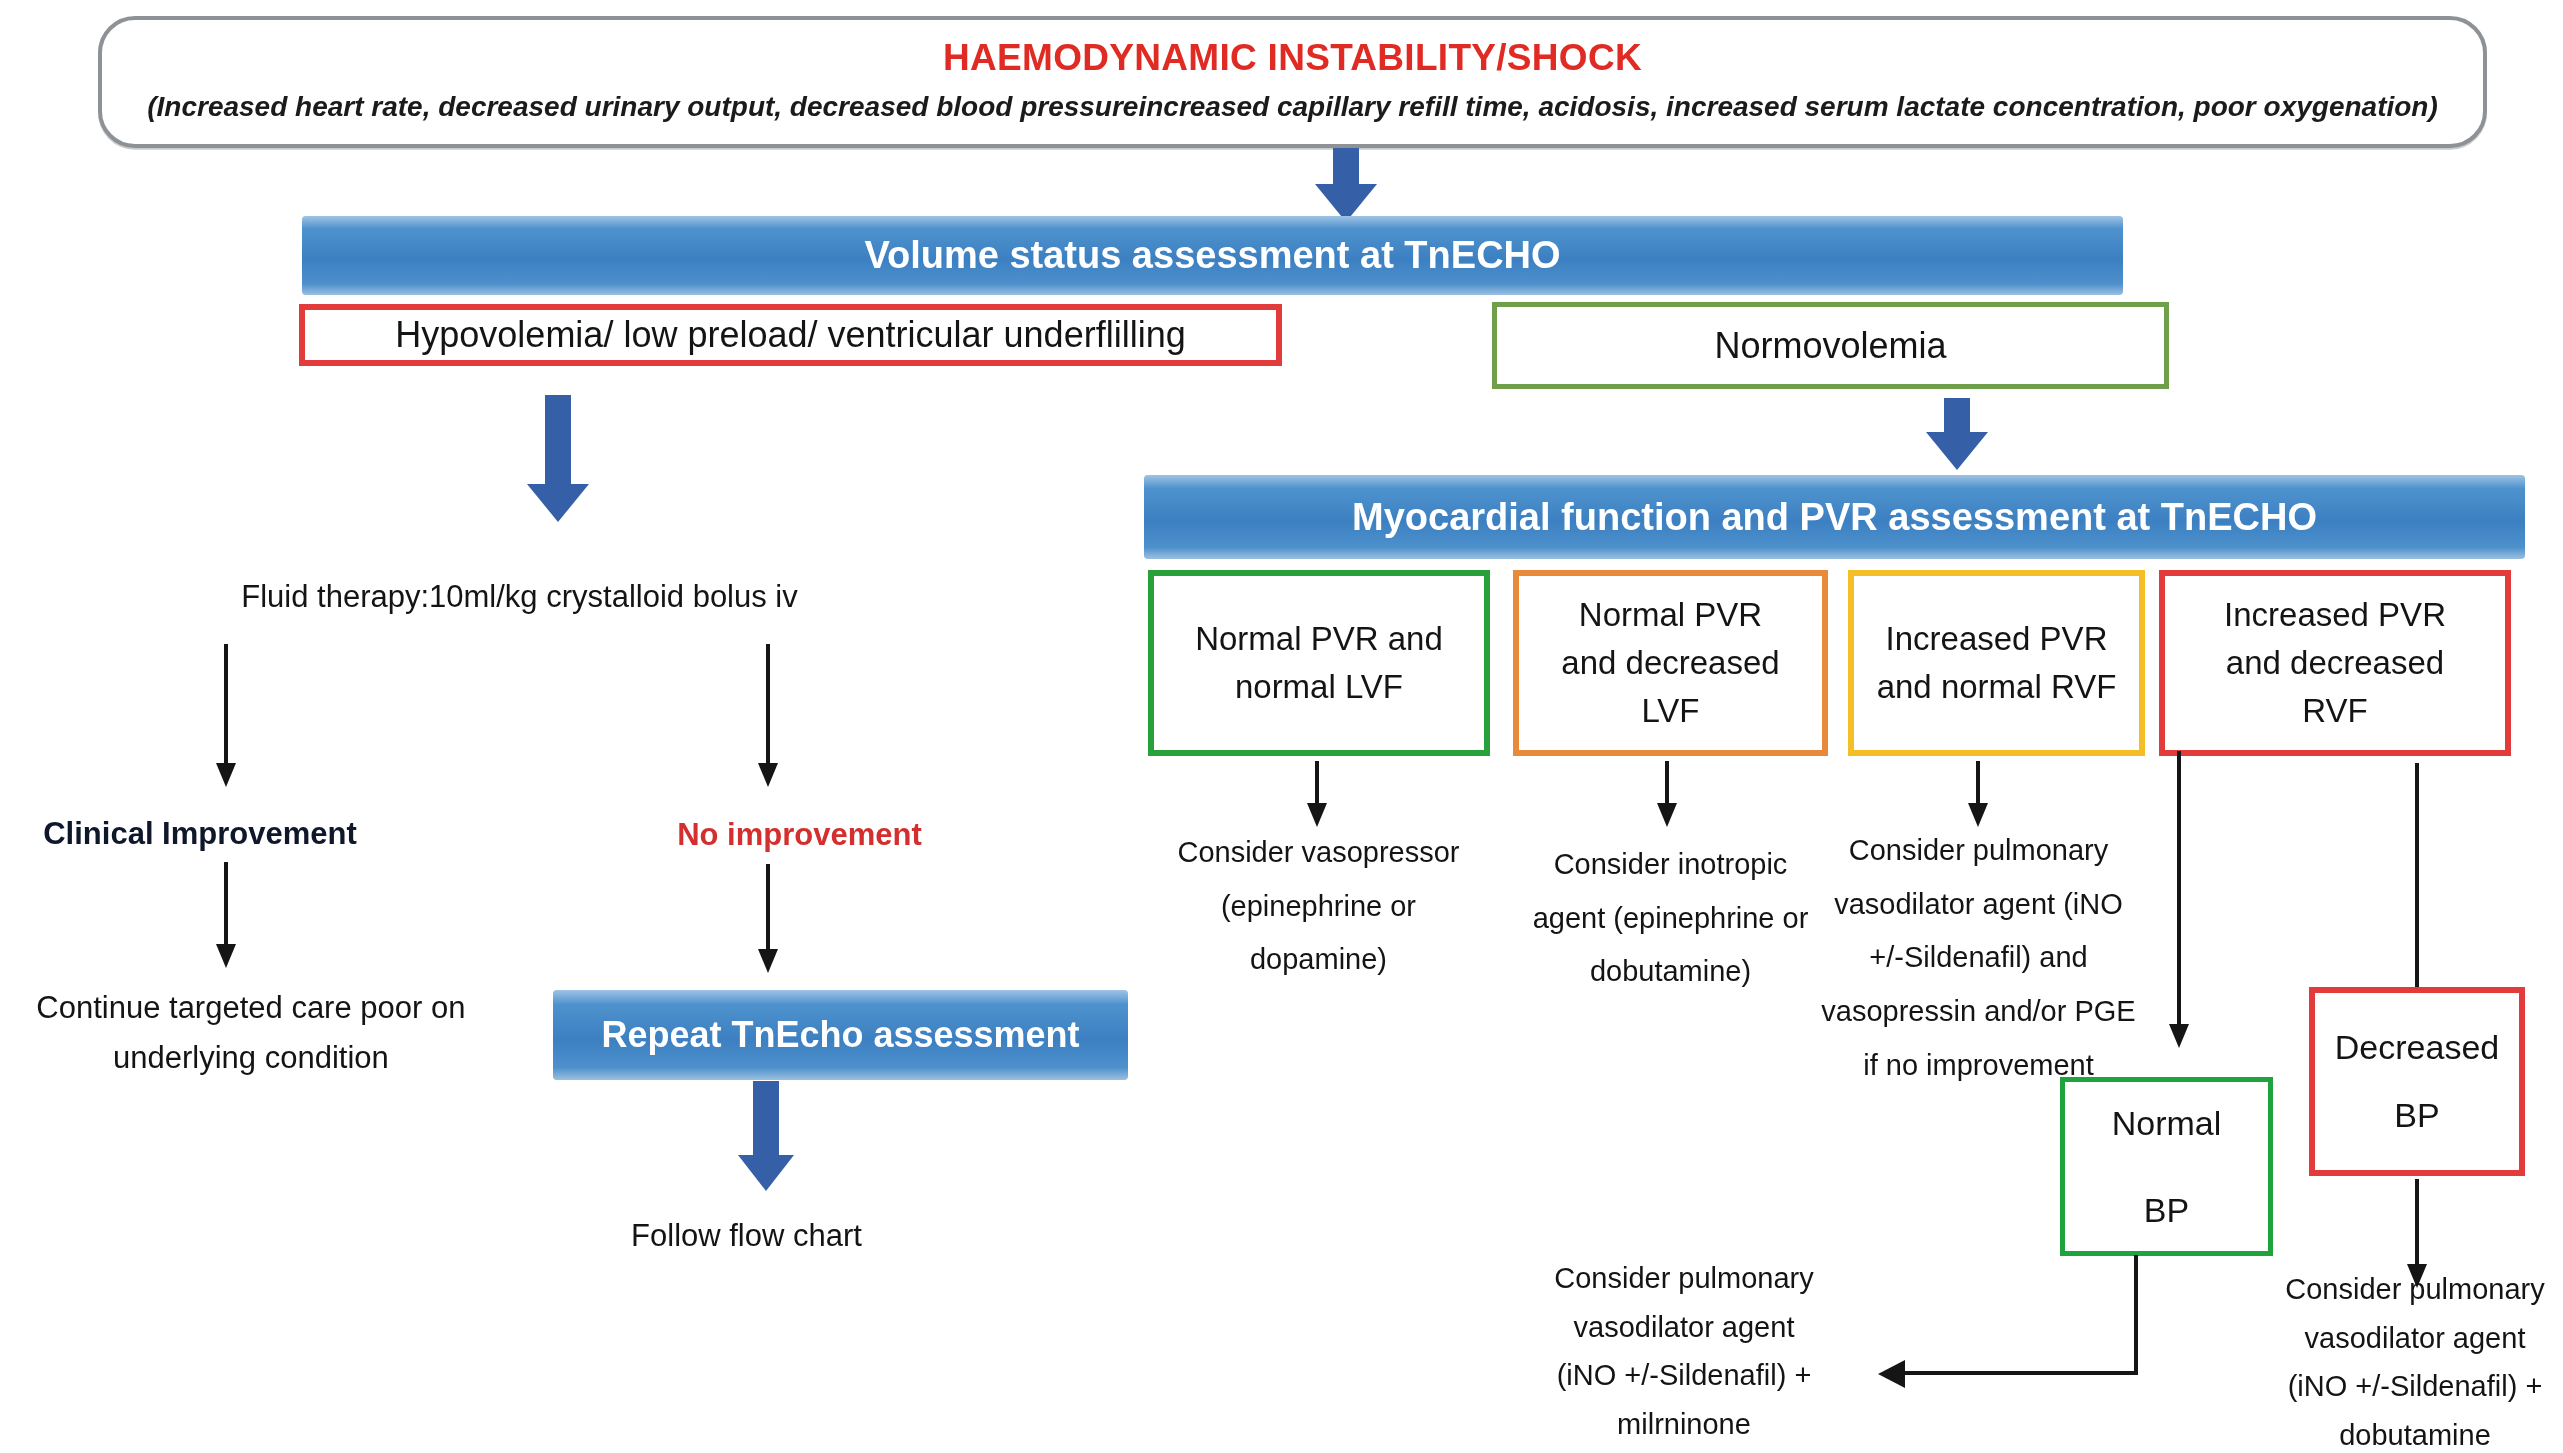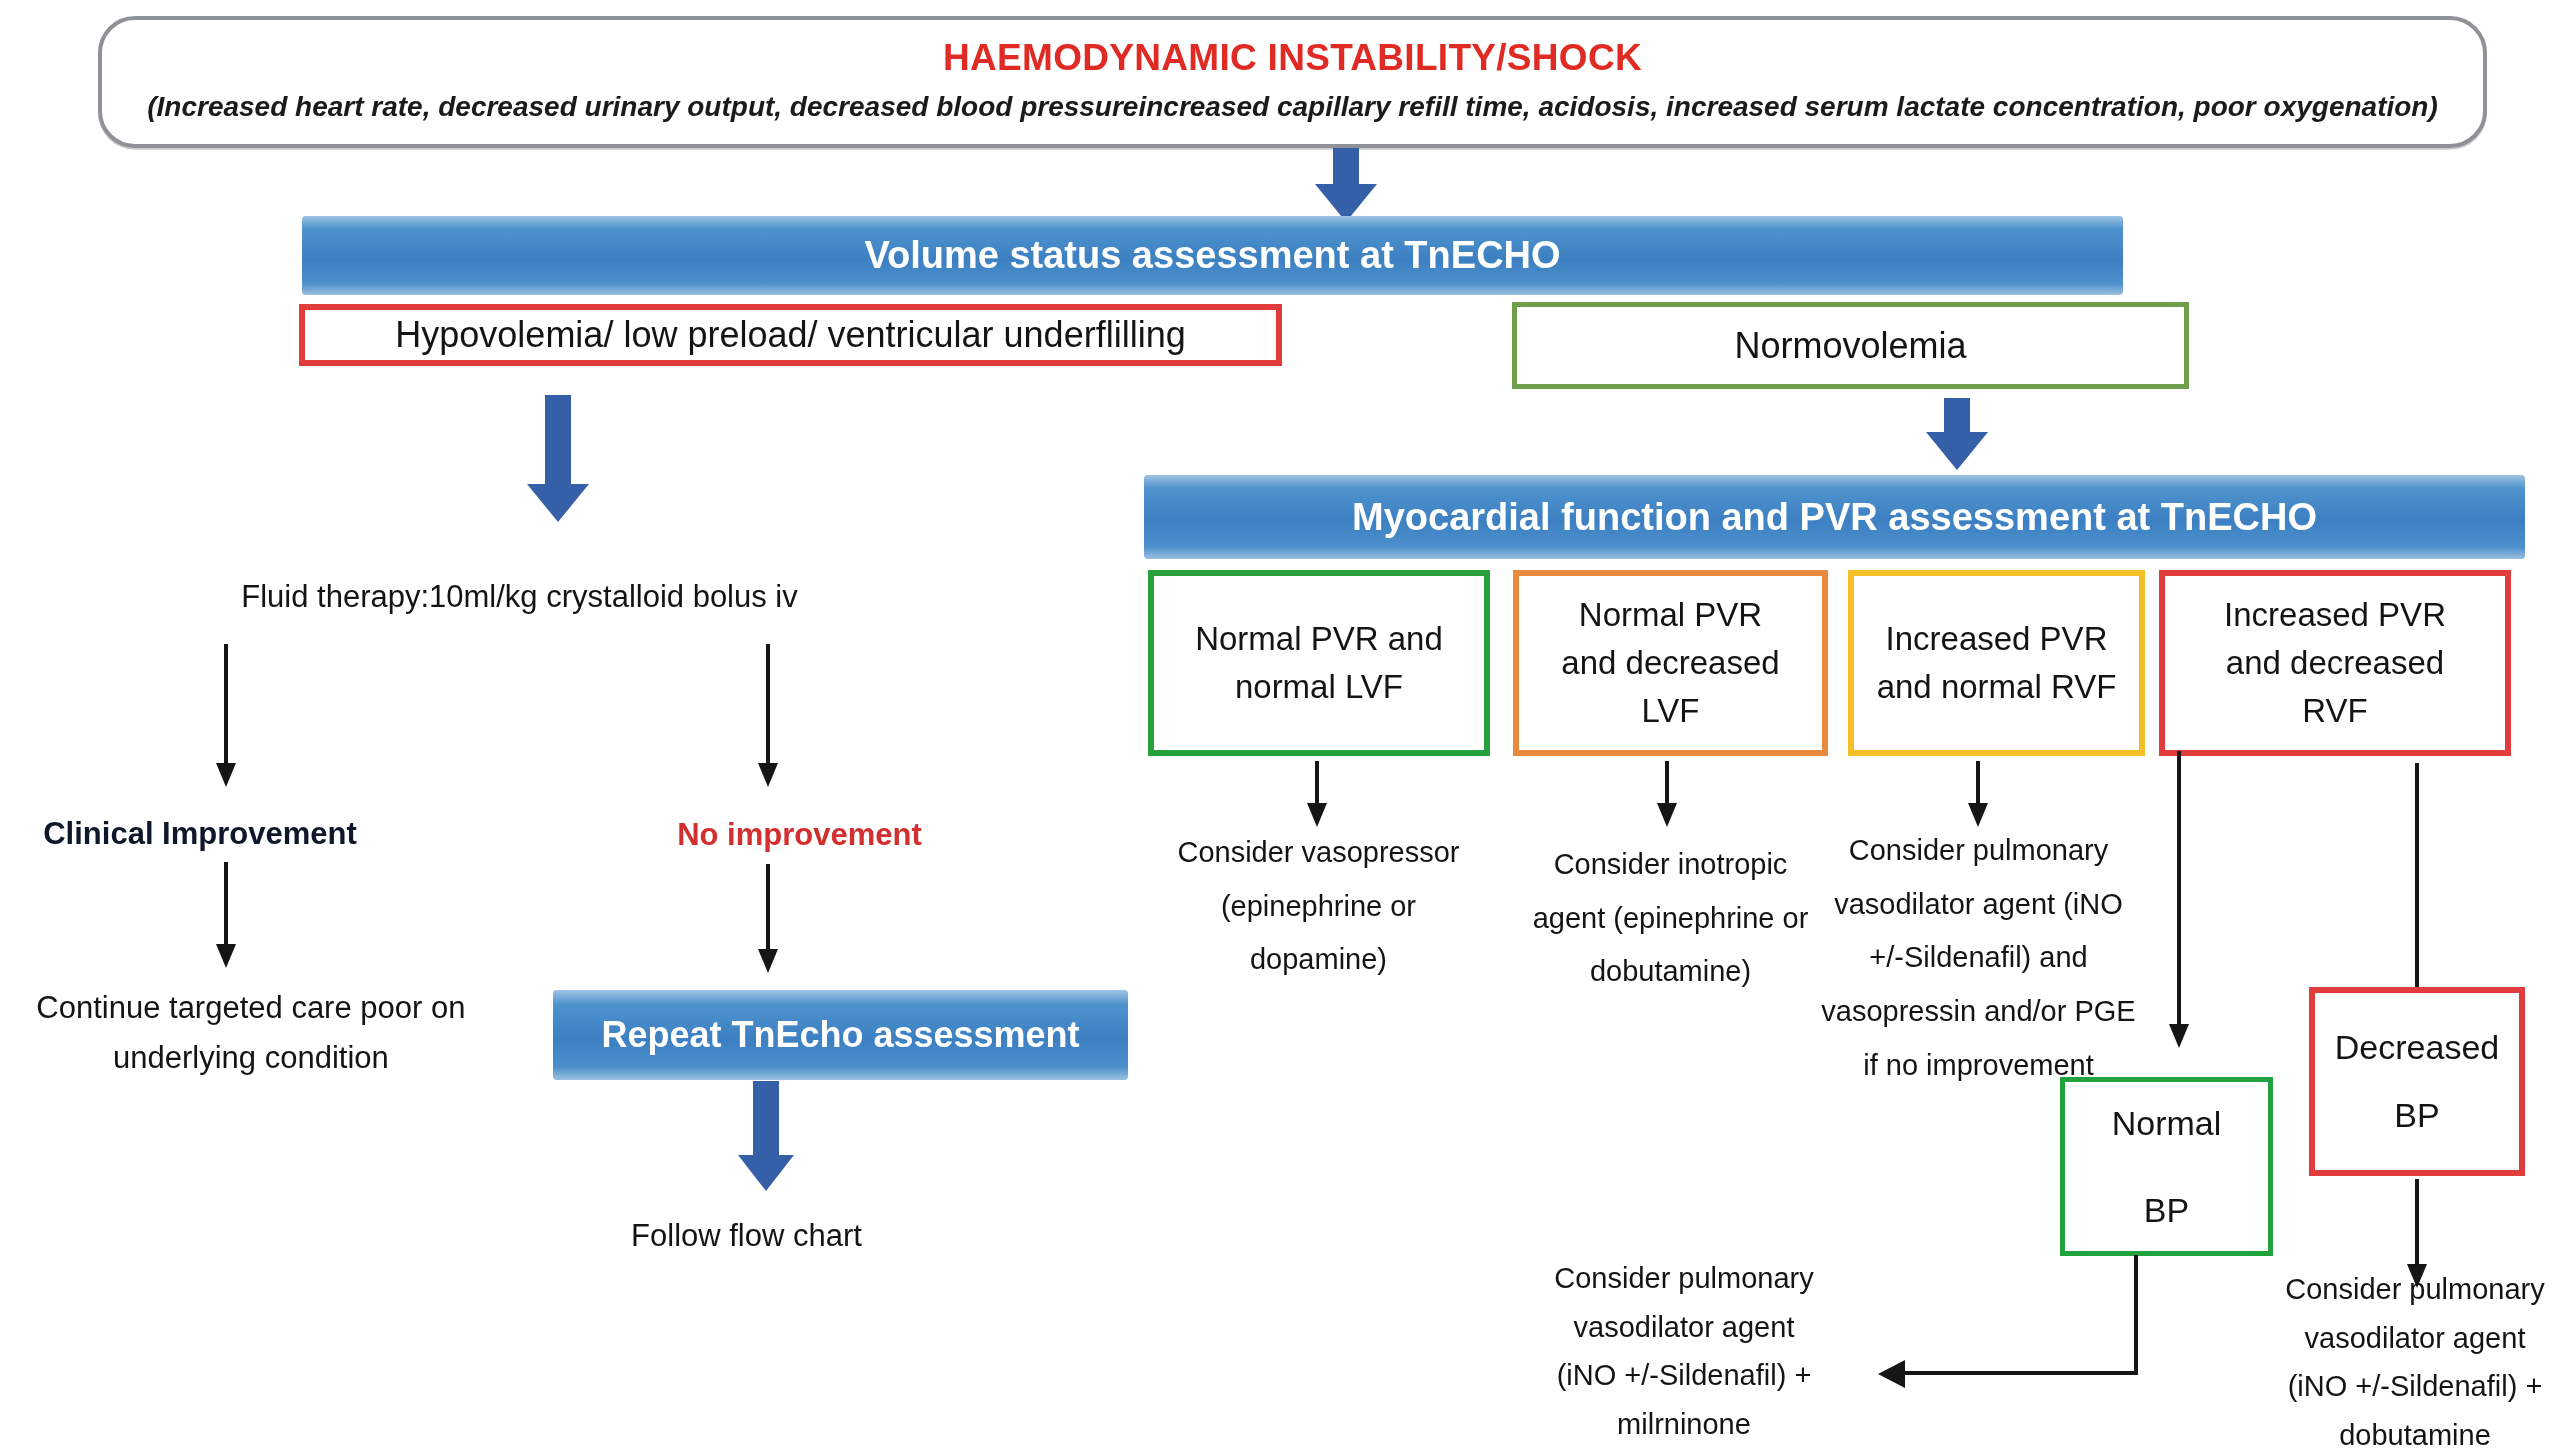--- a/index.html
+++ b/index.html
@@ -31,21 +31,21 @@
     color:#fff;font-weight:bold;text-align:center;box-sizing:border-box;
     border-radius:3.7px;
   }
   .banner1{left:302px;top:216px;width:1821px;height:79px;font-size:38px;line-height:79px;}
   .banner2{left:1144px;top:475px;width:1381px;height:84px;font-size:38px;line-height:84px;}
   .banner3{left:553px;top:990px;width:575px;height:90px;font-size:36px;line-height:90px;}
 
   
   .obox{box-sizing:border-box;background:#fff;display:flex;align-items:center;justify-content:center;text-align:center;}
   .hypo-box{left:299px;top:304px;width:983px;height:62px;border:6.1px solid #e23b3b;font-size:36px;}
-  .normo-box{left:1492px;top:302px;width:677px;height:87px;border:5.5px solid #6f9f4b;font-size:36px;margin-left:20px;}
+  .normo-box{left:1492px;top:302px;width:677px;height:87px;border:5.5px solid #6f9f4b;font-size:36px;}
   .boxA{left:1148px;top:570px;width:342px;height:186px;border:6.1px solid #28a03c;font-size:33px;line-height:1.45;}
   .boxB{left:1513px;top:570px;width:315px;height:186px;border:6.1px solid #e8893c;font-size:33px;line-height:1.45;}
   .boxC{left:1848px;top:570px;width:297px;height:186px;border:6.1px solid #f4be27;font-size:33px;line-height:1.45;}
   .boxD{left:2159px;top:570px;width:352px;height:186px;border:6.1px solid #e23b3b;font-size:33px;line-height:1.45;}
   .bp-box{flex-direction:column;font-size:34px;}
   .normal-bp{left:2060px;top:1077px;width:213px;height:179px;border:5.5px solid #1fa33c;gap:48px;text-align:right;}
   .decreased-bp{left:2309px;top:987px;width:216px;height:189px;border:6.1px solid #e23b3b;gap:29.5px;}
 
   
   .fat{position:absolute;width:61px;}

